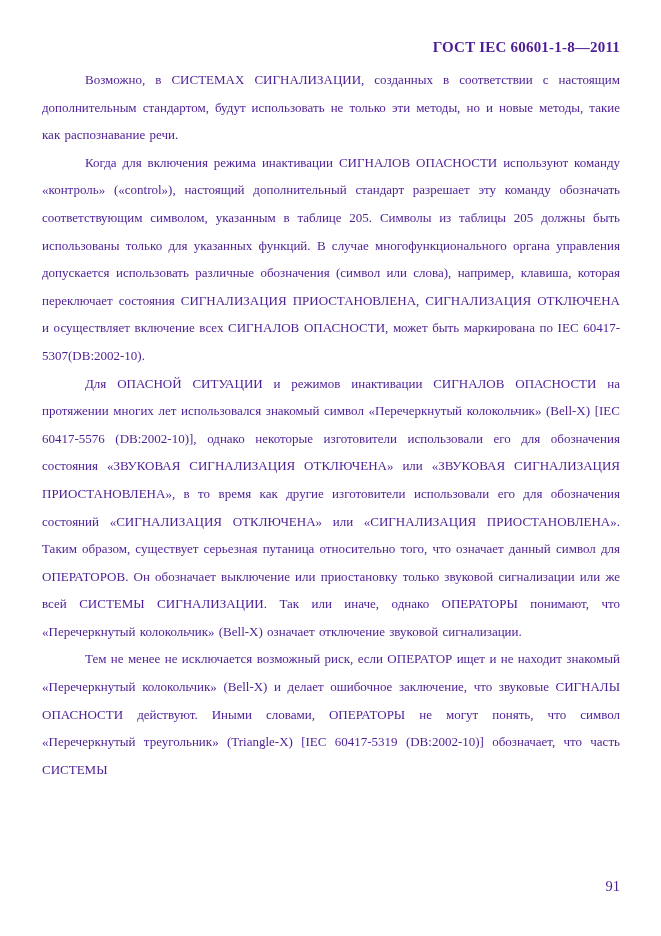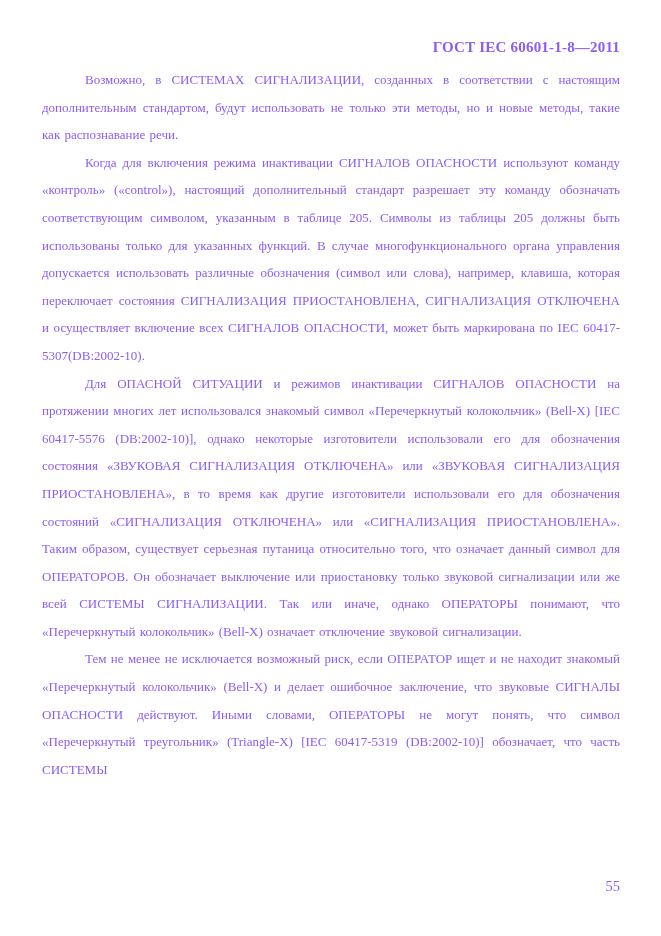--- a/index.html
+++ b/index.html
@@ -5,21 +5,21 @@
   html, body {
     margin: 0;
     padding: 0;
     background: #ffffff;
   }
   .page {
     position: relative;
     width: 661px;
     height: 936px;
     background: #ffffff;
-    color: #8b5cf6;
+    color: #4c1d95;
     font-family: "Liberation Serif", "DejaVu Serif", serif;
     overflow: hidden;
   }
   .content {
     position: absolute;
     left: 42px;
     top: 38px;
     width: 578px;
   }
   .doc-header {
@@ -60,14 +60,14 @@
 
     <p class="body-par">Возможно, в СИСТЕМАХ СИГНАЛИЗАЦИИ, созданных в соответствии с настоящим дополнительным стандартом, будут использовать не только эти методы, но и новые методы, такие как распознавание речи.</p>
 
     <p class="body-par italic">Когда для включения режима инактивации СИГНАЛОВ ОПАСНОСТИ используют команду «контроль» («control»), настоящий дополнительный стандарт разрешает эту команду обозначать соответствующим символом, указанным в таблице 205. Символы из таблицы 205 должны быть использованы только для указанных функций. В случае многофункционального органа управления допускается использовать различные обозначения (символ или слова), например, клавиша, которая переключает состояния СИГНАЛИЗАЦИЯ ПРИОСТАНОВЛЕНА, СИГНАЛИЗАЦИЯ ОТКЛЮЧЕНА и осуществляет включение всех СИГНАЛОВ ОПАСНОСТИ, может быть маркирована по IEC 60417-5307(DB:2002-10).</p>
 
     <p class="body-par">Для ОПАСНОЙ СИТУАЦИИ и режимов инактивации СИГНАЛОВ ОПАСНОСТИ на протяжении многих лет использовался знакомый символ «Перечеркнутый колокольчик» (Bell-X) [IEC 60417-5576 (DB:2002-10)], однако некоторые изготовители использовали его для обозначения состояния «ЗВУКОВАЯ СИГНАЛИЗАЦИЯ ОТКЛЮЧЕНА» или «ЗВУКОВАЯ СИГНАЛИЗАЦИЯ ПРИОСТАНОВЛЕНА», в то время как другие изготовители использовали его для обозначения состояний «СИГНАЛИЗАЦИЯ ОТКЛЮЧЕНА» или «СИГНАЛИЗАЦИЯ ПРИОСТАНОВЛЕНА». Таким образом, существует серьезная путаница относительно того, что означает данный символ для ОПЕРАТОРОВ. Он обозначает выключение или приостановку только звуковой сигнализации или же всей СИСТЕМЫ СИГНАЛИЗАЦИИ. Так или иначе, однако ОПЕРАТОРЫ понимают, что «Перечеркнутый колокольчик» (Bell-X) означает отключение звуковой сигнализации.</p>
 
     <p class="body-par justify-last">Тем не менее не исключается возможный риск, если ОПЕРАТОР ищет и не находит знакомый «Перечеркнутый колокольчик» (Bell-X) и делает ошибочное заключение, что звуковые СИГНАЛЫ ОПАСНОСТИ действуют. Иными словами, ОПЕРАТОРЫ не могут понять, что символ «Перечеркнутый треугольник» (Triangle-X) [IEC 60417-5319 (DB:2002-10)] обозначает, что часть СИСТЕМЫ</p>
   </div>
 
-  <div class="page-number">55</div>
+  <div class="page-number">91</div>
 </div>
 
 </body></html>

